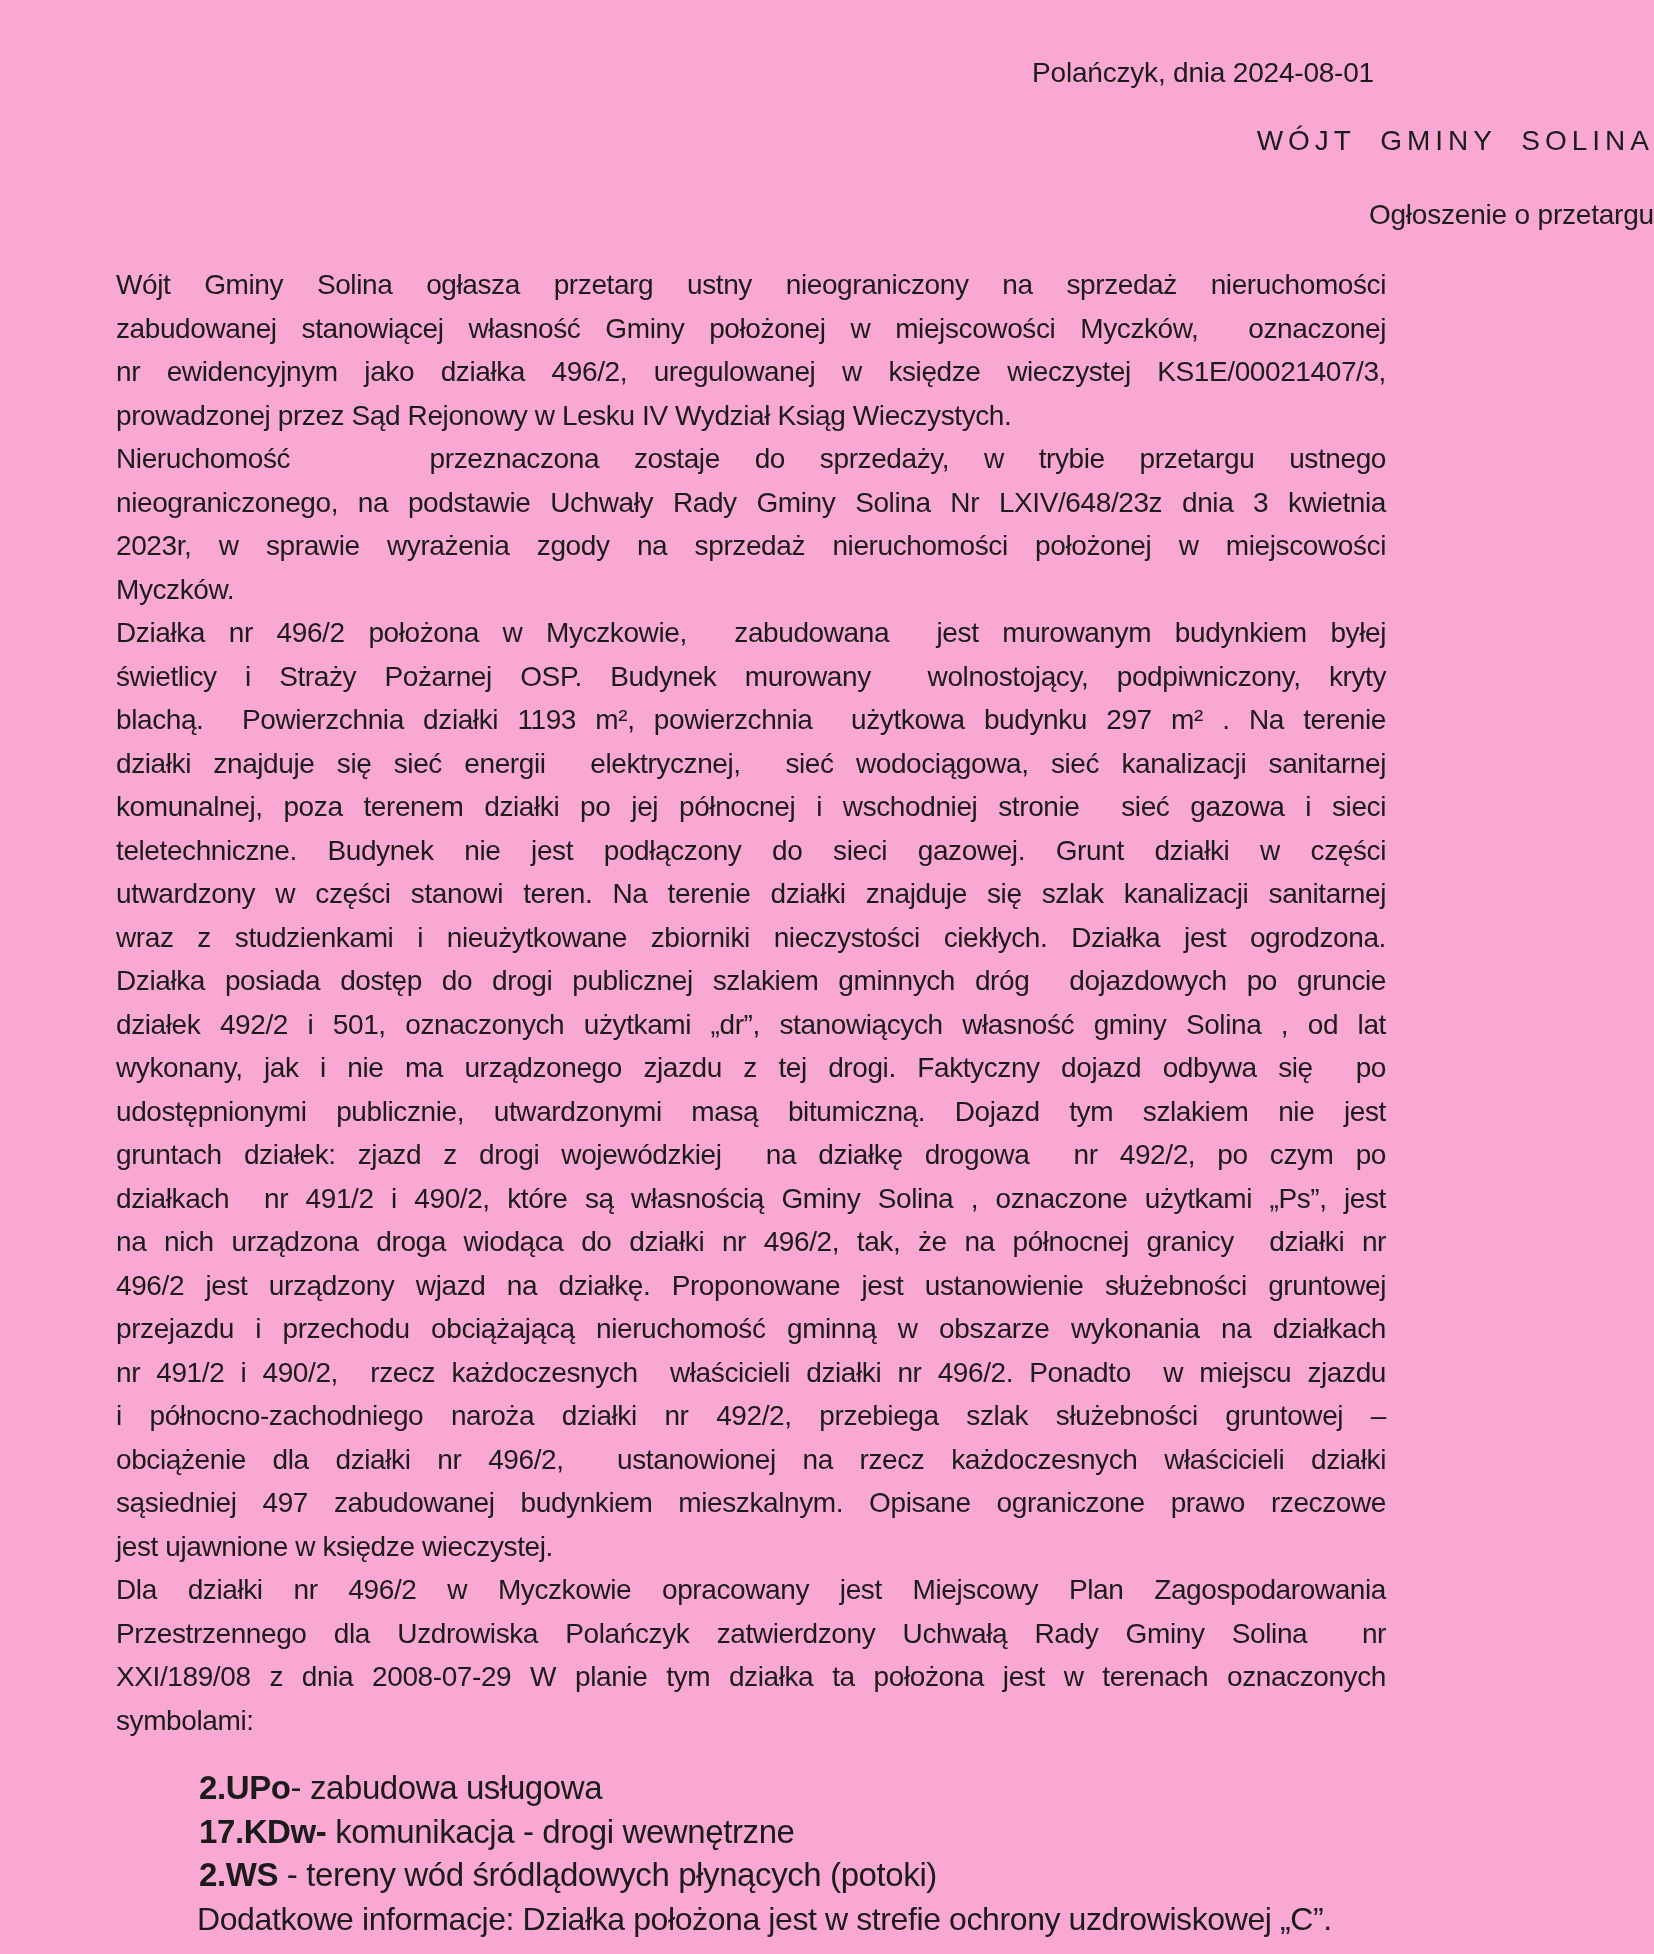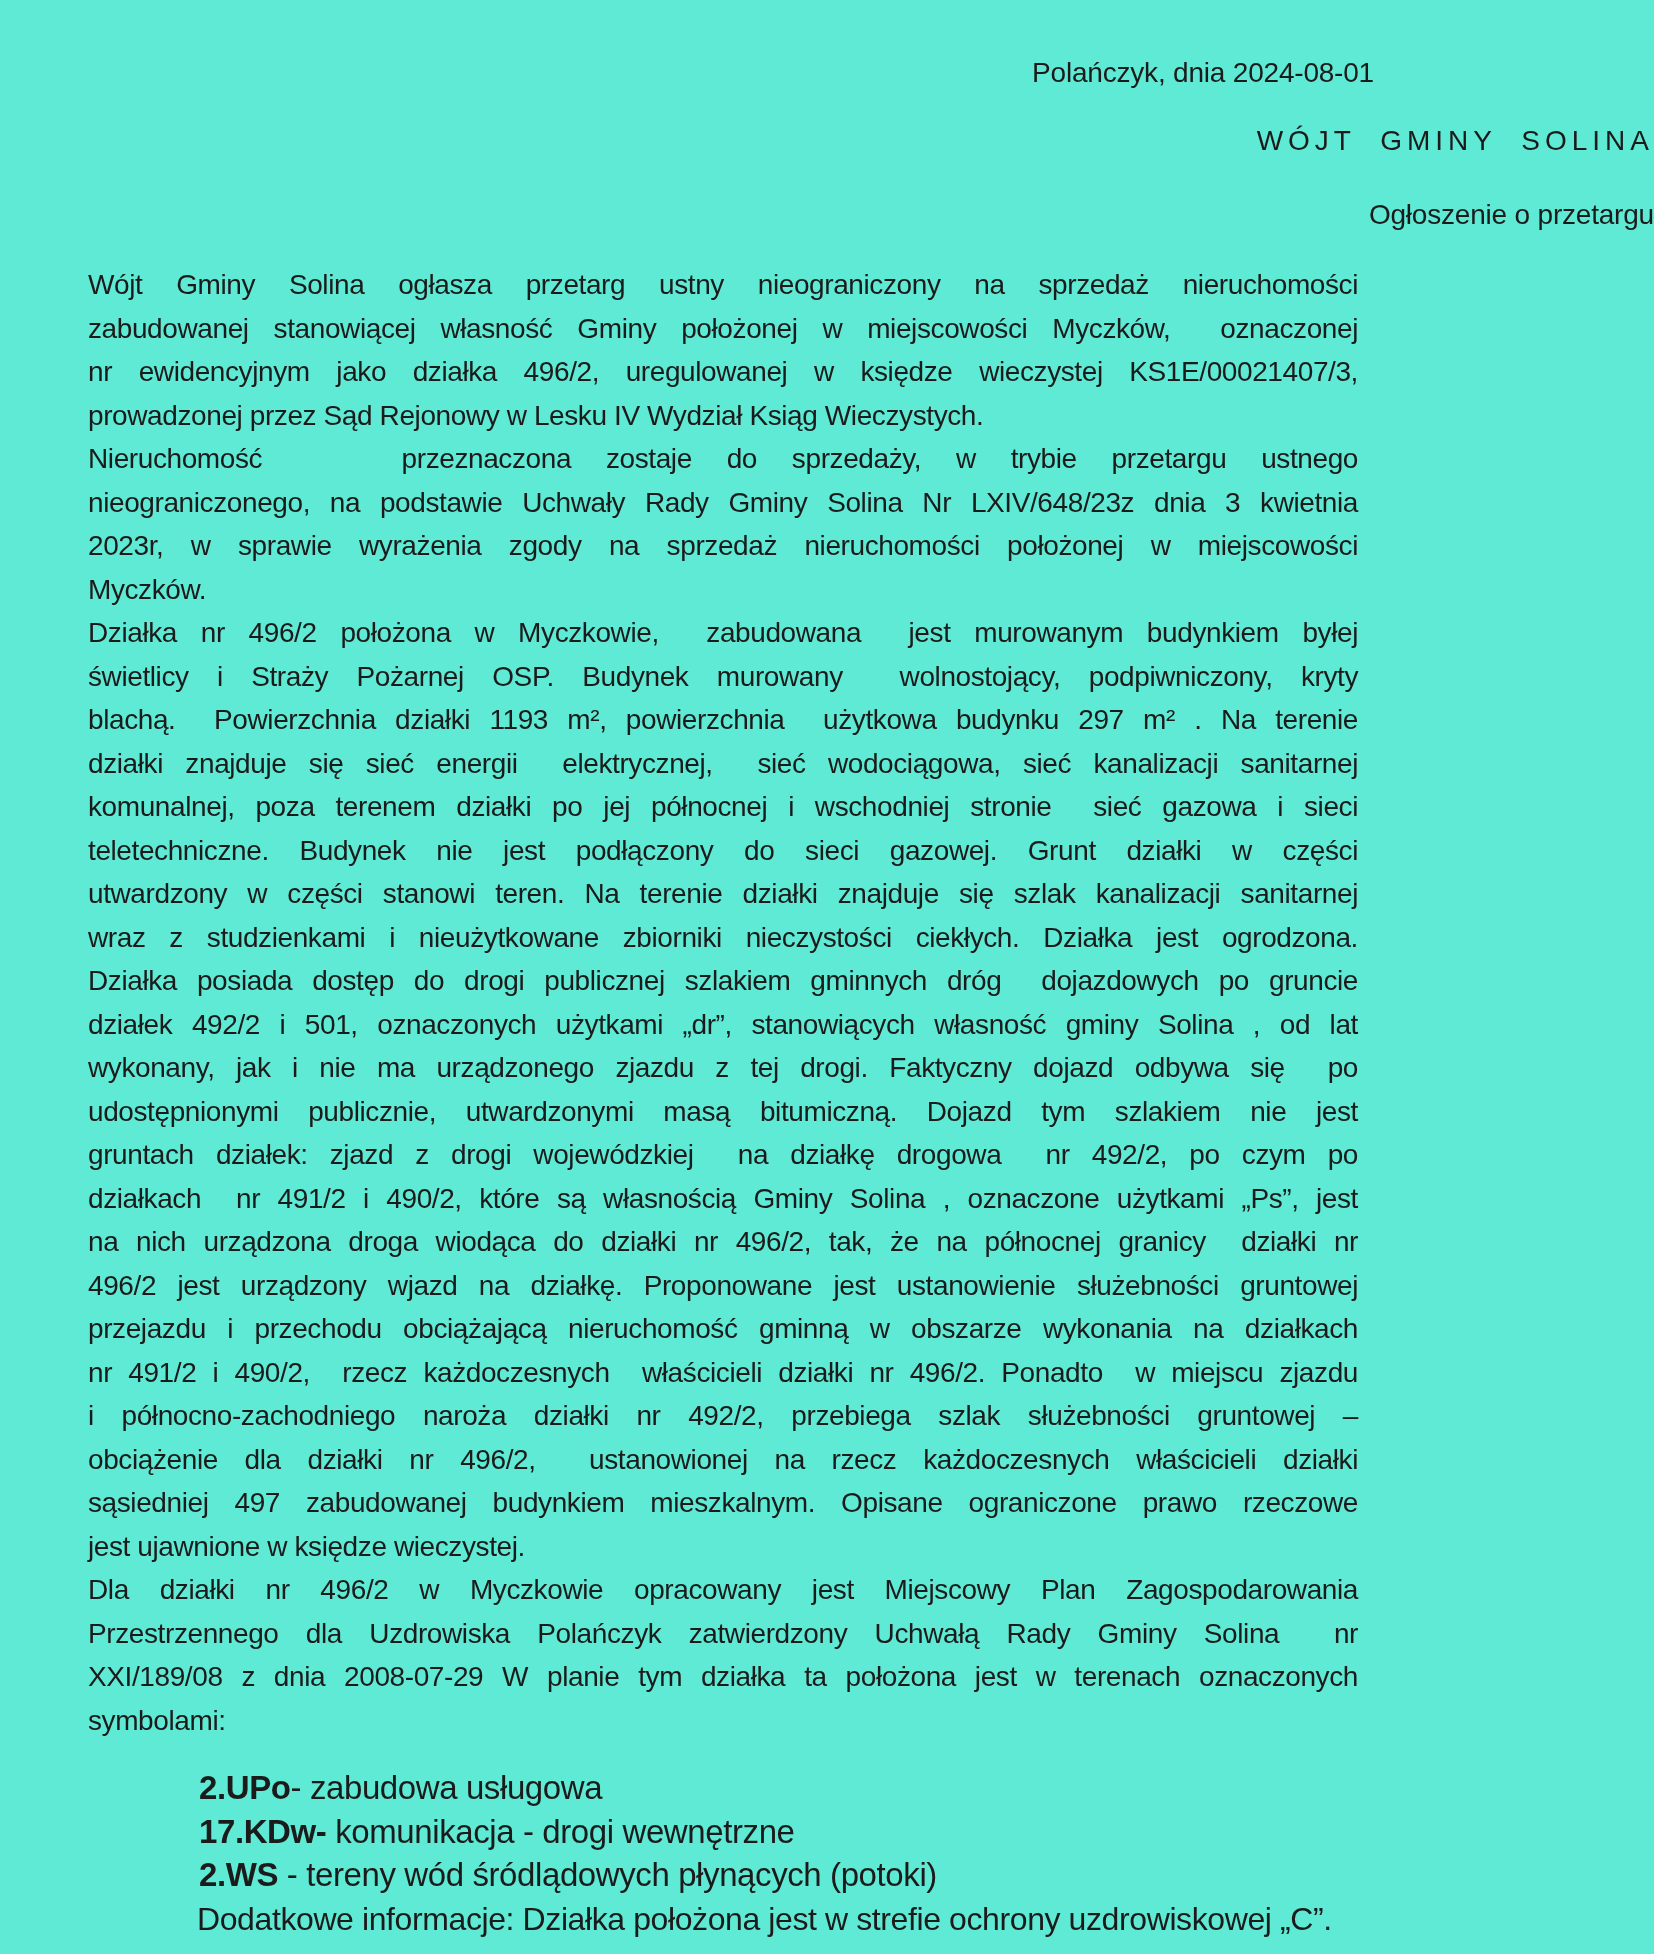--- a/index.html
+++ b/index.html
@@ -4,21 +4,21 @@
 <style>
   html, body {
     margin: 0;
     padding: 0;
     background: #ffffff;
   }
   .page {
     position: relative;
     width: 1654px;
     height: 1954px;
-    background: #5eead4;
+    background: #f9a8d4;
     color: #1b1b1b;
     font-family: "Liberation Sans", sans-serif;
     overflow: hidden;
     box-sizing: border-box;
   }
   .dateline {
     padding-top: 55px;
     padding-right: 280px;
     text-align: right;
     font-size: 28px;
@@ -35,21 +35,21 @@
   }
   .doc-subtitle {
     margin-top: 38px;
     text-align: right;
     font-size: 28px;
     line-height: 36px;
     letter-spacing: -0.2px;
   }
   .doc-body {
     margin-top: 30px;
-    margin-left: 88px;
+    margin-left: 116px;
     width: 1270px;
     font-size: 28px;
     line-height: 43.5px;
     letter-spacing: -0.4px;
   }
   .line {
     white-space: pre-wrap;
     text-align: justify;
     text-align-last: justify;
   }

